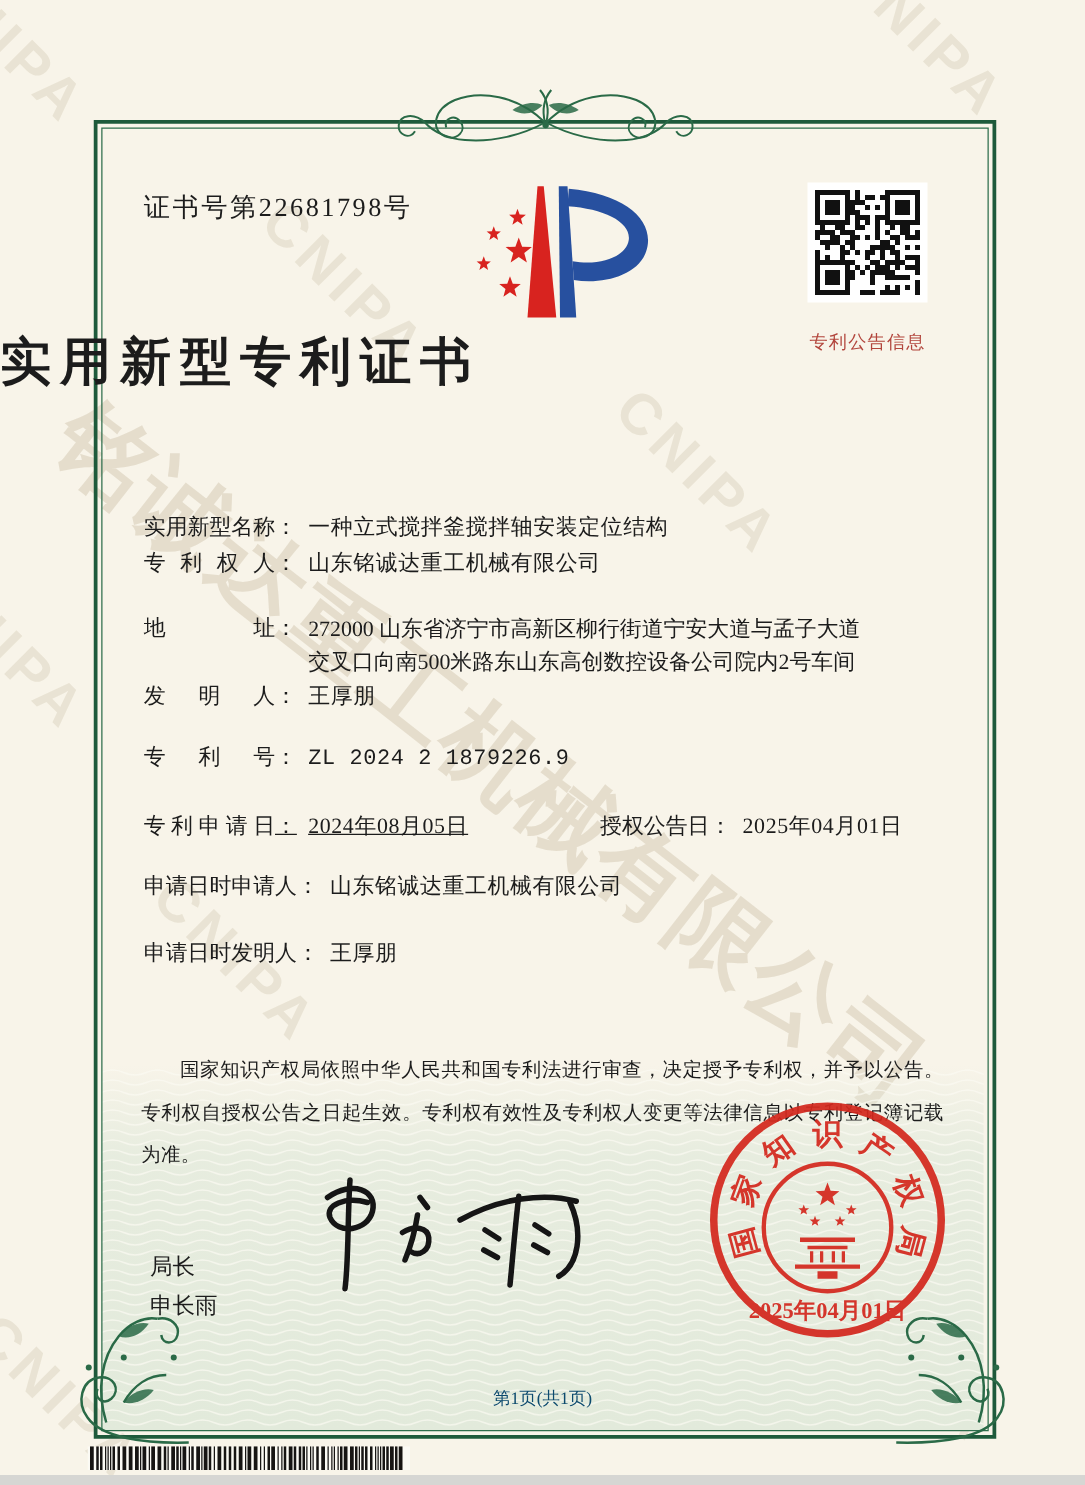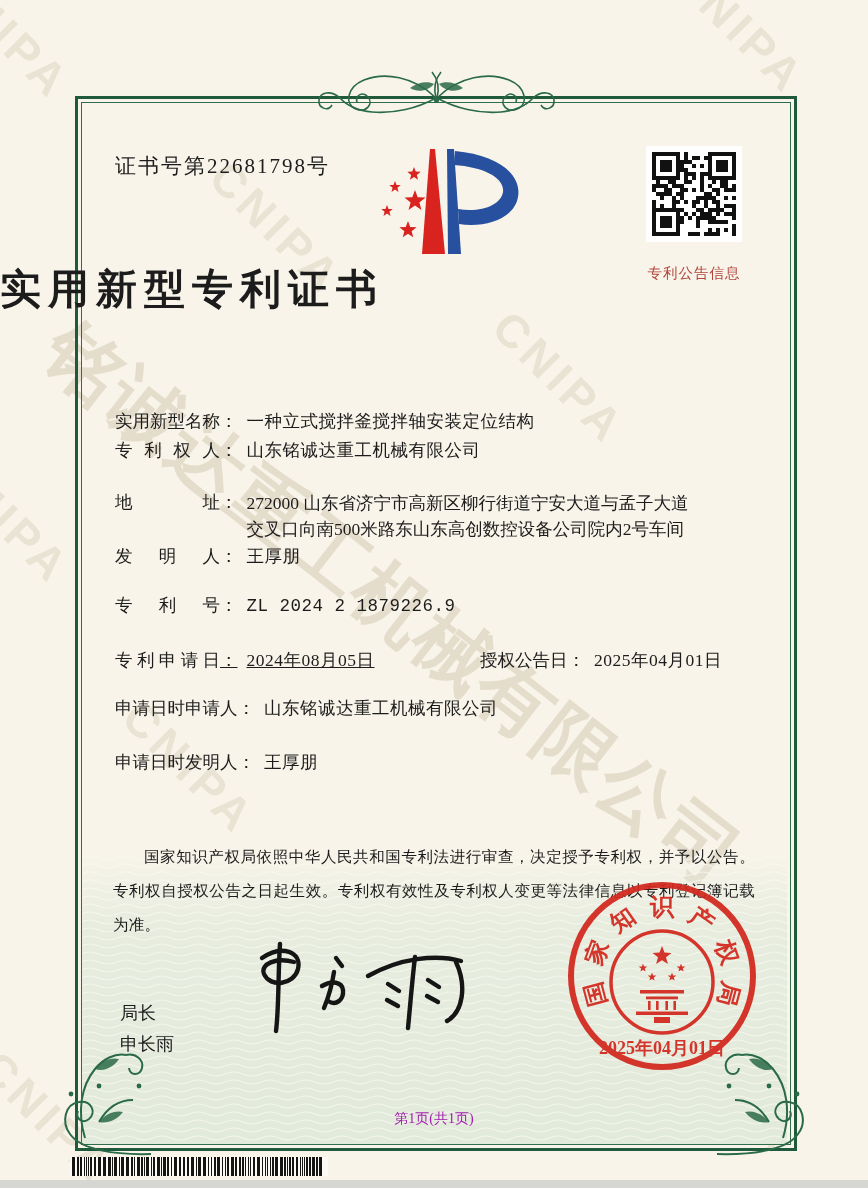--- a/index.html
+++ b/index.html
@@ -25,21 +25,21 @@
   .val{letter-spacing:.5px;}
   .rc{position:absolute;left:365px;top:0;}
   .addr-lines{display:inline-block;white-space:normal;vertical-align:top;line-height:26px;width:505px;}
   .statement{left:113px;top:840px;width:642px;font-size:15.5px;line-height:34px;text-indent:2em;
              text-align:justify;letter-spacing:.3px;z-index:3;}
   .signer{left:120px;top:998px;font-family:"Liberation Sans","DejaVu Sans",sans-serif;
           font-size:18px;line-height:31px;z-index:3;}
   .qr-box{left:646px;top:146px;width:96px;height:96px;background:#ffffff;z-index:3;}
   .qr-caption{left:640px;top:244px;width:108px;text-align:center;font-size:14.5px;color:#b2453c;
               letter-spacing:1px;z-index:3;margin-top:20px;}
-  .footer{left:0;top:1110px;width:868px;text-align:center;font-size:14px;color:#a21caf;z-index:3;}
+  .footer{left:0;top:1110px;width:868px;text-align:center;font-size:14px;color:#0c4a6e;z-index:3;}
   .bottom-strip{left:0;top:1180px;width:868px;height:8px;background:#d6d6d3;z-index:3;}
   svg{display:block;}
   .z3{z-index:3;} .z4{z-index:4;}
 </style>
 </head>
 <body>
 
 <div class="page">
 
   <div class="wm wm-cnipa" style="left:-35px;top:-45px;">CNIPA</div>

